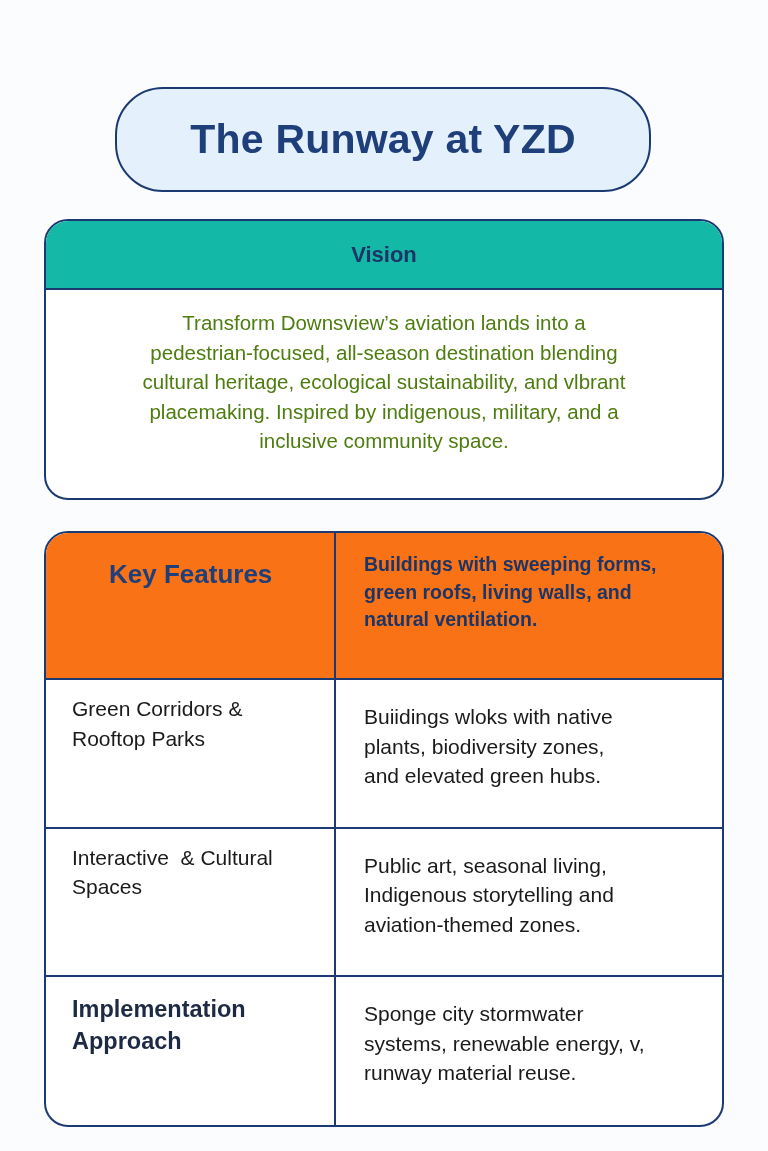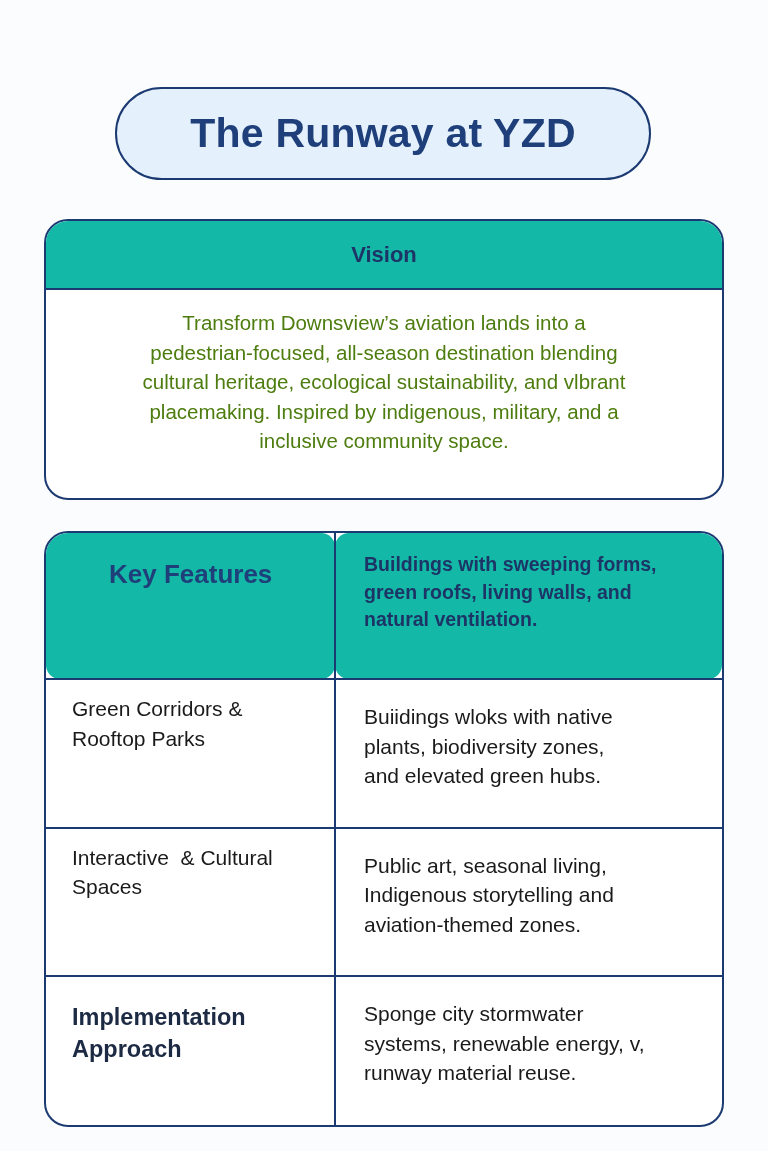--- a/index.html
+++ b/index.html
@@ -12,21 +12,21 @@
       background: #fbfcfd;
       position: relative;
       overflow: hidden;
       font-family: "Liberation Sans", "DejaVu Sans", sans-serif;
     }
     .title-pill {
       position: absolute;
       left: 115px;
       top: 87px;
       width: 536px;
-      height: 93px;
+      height: 105px;
       border: 2.5px solid #1c3a72;
       border-radius: 48px;
       background: #e4f1fc;
       display: flex;
       align-items: center;
       justify-content: center;
       box-sizing: border-box;
     }
     .title-pill h1 {
       margin: 0;
@@ -88,23 +88,22 @@
     td {
       border: 2px solid #1c3a72;
       vertical-align: top;
       box-sizing: border-box;
     }
     tr:first-child td { border-top: none; }
     tr:last-child td { border-bottom: none; }
     td:first-child { border-left: none; width: 289px; }
     td:last-child { border-right: none; }
     .head-row td {
-      background: #14b8a6;
+      background: #f97316;
       height: 116px;
-      border-radius: 14px;
     }
     .head-left {
       font-size: 26px;
       font-weight: bold;
       color: #1f3f7a;
       padding: 26px 0 0 63px;
     }
     .head-right {
       font-size: 19.5px;
       font-weight: bold;
@@ -117,21 +116,21 @@
       font-size: 21px;
       color: #1a1a1a;
       line-height: 29.5px;
       padding: 14px 0 0 26px;
     }
     .cell-left.bold {
       font-weight: bold;
       font-size: 23.5px;
       line-height: 32px;
       color: #1c2a44;
-      padding-top: 24px;
+      padding-top: 16px;
     }
     .cell-right {
       font-size: 21px;
       color: #1a1a1a;
       line-height: 29.5px;
       padding: 22px 10px 0 28px;
     }
   </style>
 </head>
 <body>

